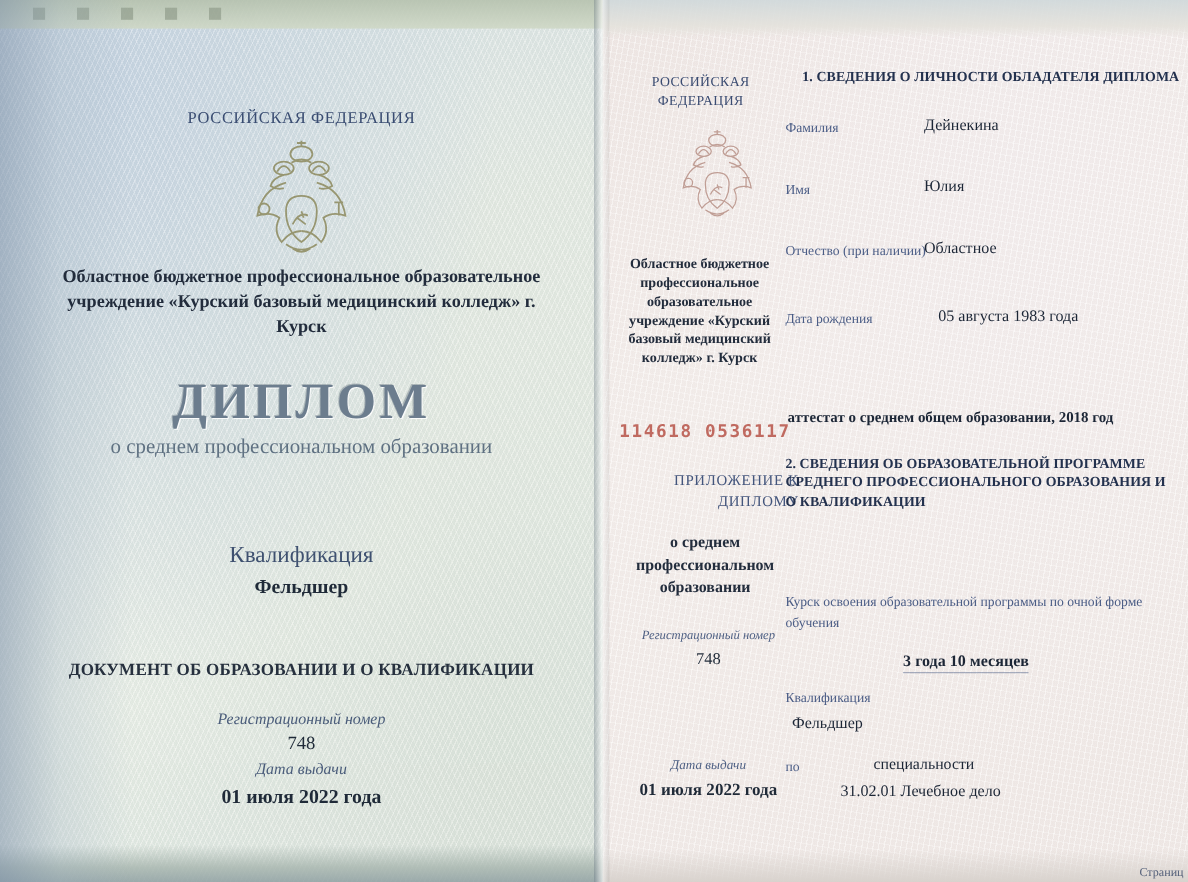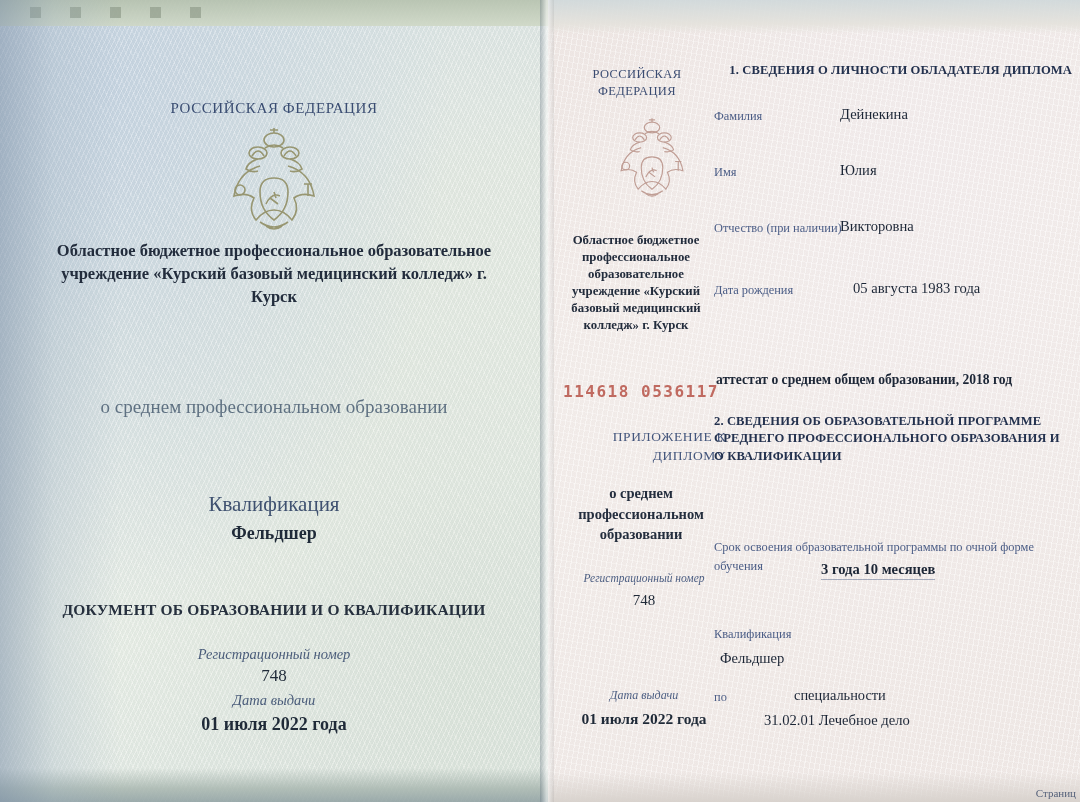--- a/index.html
+++ b/index.html
@@ -364,20 +364,21 @@
   }
   .page-note {
     position: absolute;
     right: 4px; bottom: 3px;
     font-size: 11px;
     color: #55617a;
   }
   .underline-soft {
     border-bottom: 1px solid rgba(70,90,130,.45);
     padding-bottom: 1px;
+    margin-top: 32px;
   }
 </style>
 </head>
 <body>
 
 <div id="page">
 
   <div class="left-page">
     <div class="left-top-strip">
       <div class="sq" style="left:30px"></div>
@@ -414,20 +415,21 @@
 
             <path d="M56 96 q14 10 28 0 M62 100 q8 6 16 0"></path>
 
             <circle cx="36" cy="64" r="5"></circle>
             <path d="M104 58 v12 M100 58 h8"></path>
           </g>
         </svg>
       </div>
 
       <div class="lp-institution">Областное бюджетное профессиональное образовательное учреждение «Курский базовый медицинский колледж» г. Курск</div>
+      <div class="lp-diplom">ДИПЛОМ</div>
       <div class="lp-diplom-sub">о среднем профессиональном образовании</div>
       <div class="lp-qual-label">Квалификация</div>
       <div class="lp-qual-value">Фельдшер</div>
       <div class="lp-docline">ДОКУМЕНТ ОБ ОБРАЗОВАНИИ И О КВАЛИФИКАЦИИ</div>
       <div class="lp-reg-label">Регистрационный номер</div>
       <div class="lp-reg-value">748</div>
       <div class="lp-date-label">Дата выдачи</div>
       <div class="lp-date-value">01 июля 2022 года</div>
     </div>
   </div>
@@ -472,30 +474,30 @@
 
       <div class="sec-title sec1">1. СВЕДЕНИЯ О ЛИЧНОСТИ ОБЛАДАТЕЛЯ ДИПЛОМА</div>
 
       <div class="fld-label" style="top:109px">Фамилия</div>
       <div class="fld-value" style="top:106px; left:292px">Дейнекина</div>
 
       <div class="fld-label" style="top:165px">Имя</div>
       <div class="fld-value" style="top:162px; left:292px">Юлия</div>
 
       <div class="fld-label" style="top:221px">Отчество (при наличии)</div>
-      <div class="fld-value" style="top:218px; left:292px">Викторовна</div>
+      <div class="fld-value" style="top:218px; left:292px">Областное</div>
 
       <div class="fld-label" style="top:283px">Дата рождения</div>
       <div class="fld-value" style="top:280px; left:305px">05 августа 1983 года</div>
 
       <div class="long-value" style="top:372px">аттестат о среднем общем образовании, 2018 год</div>
 
       <div class="sec-title sec2">2. СВЕДЕНИЯ ОБ ОБРАЗОВАТЕЛЬНОЙ ПРОГРАММЕ СРЕДНЕГО ПРОФЕССИОНАЛЬНОГО ОБРАЗОВАНИЯ И О КВАЛИФИКАЦИИ</div>
 
-      <div class="term-label">Срок освоения образовательной программы по очной форме обучения</div>
+      <div class="term-label">Курск освоения образовательной программы по очной форме обучения</div>
       <div class="term-value underline-soft">3 года 10 месяцев</div>
 
       <div class="fld-label" style="top:627px">Квалификация</div>
       <div class="fld-value" style="top:650px; left:172px">Фельдшер</div>
 
       <div class="fld-label" style="top:690px">по</div>
       <div class="fld-value" style="top:687px; left:246px; font-weight:normal; font-size:14.4px">специальности</div>
       <div class="fld-value" style="top:712px; left:216px">31.02.01 Лечебное дело</div>
 
       <div class="page-note">Страниц</div>

